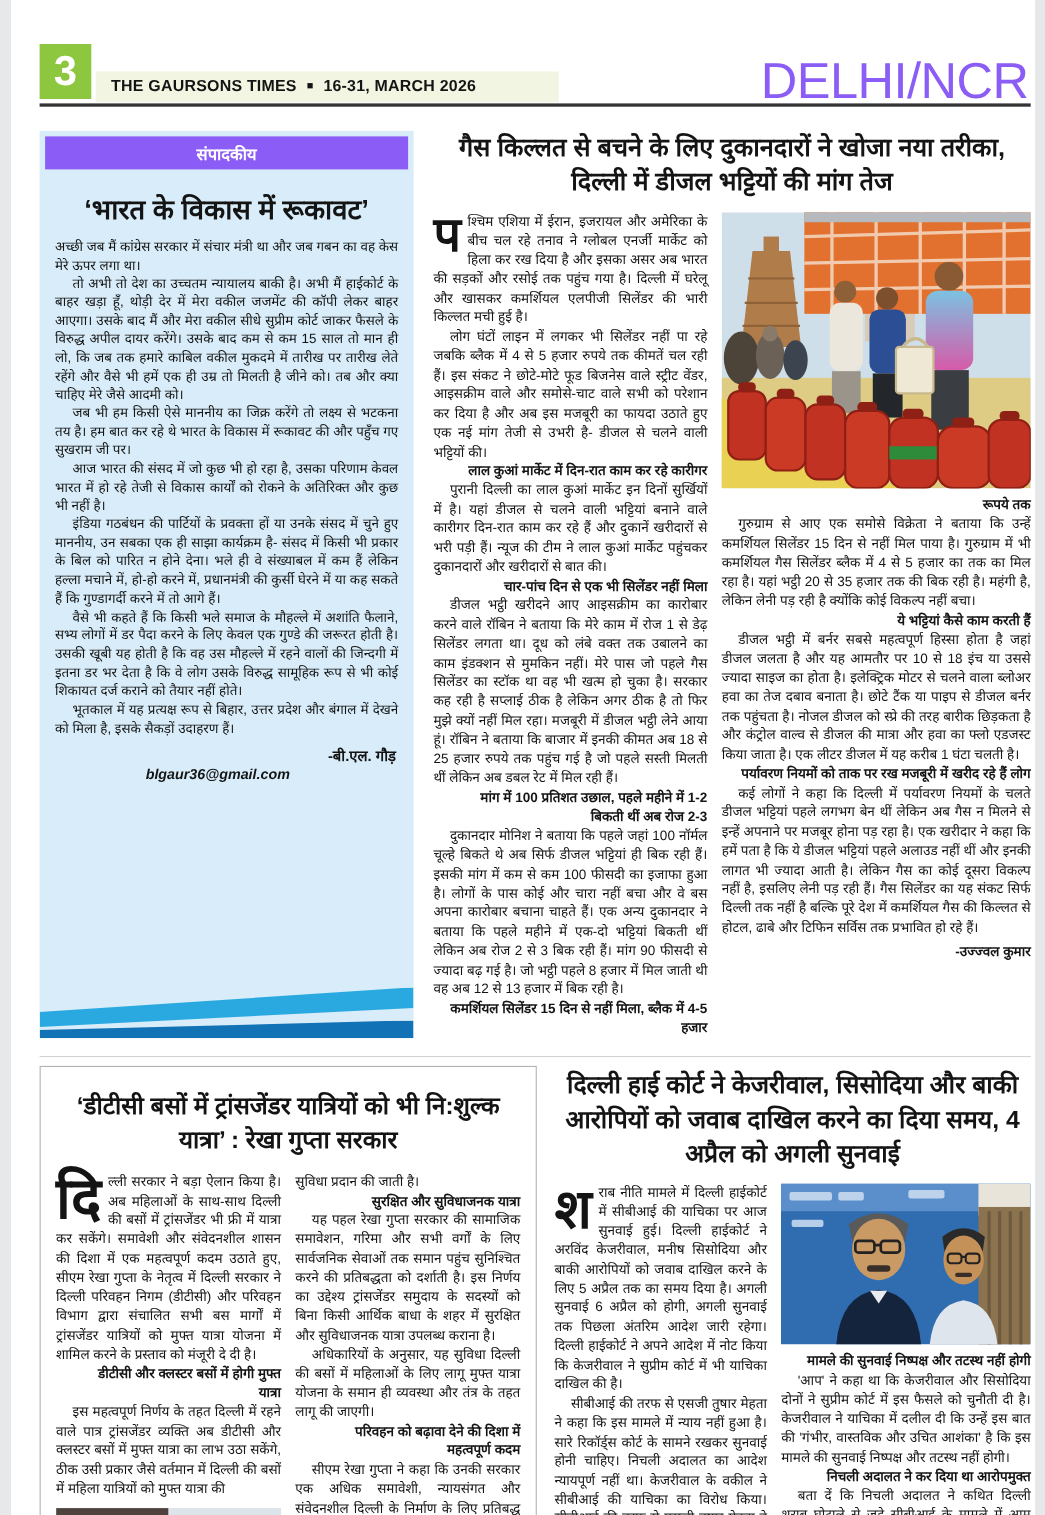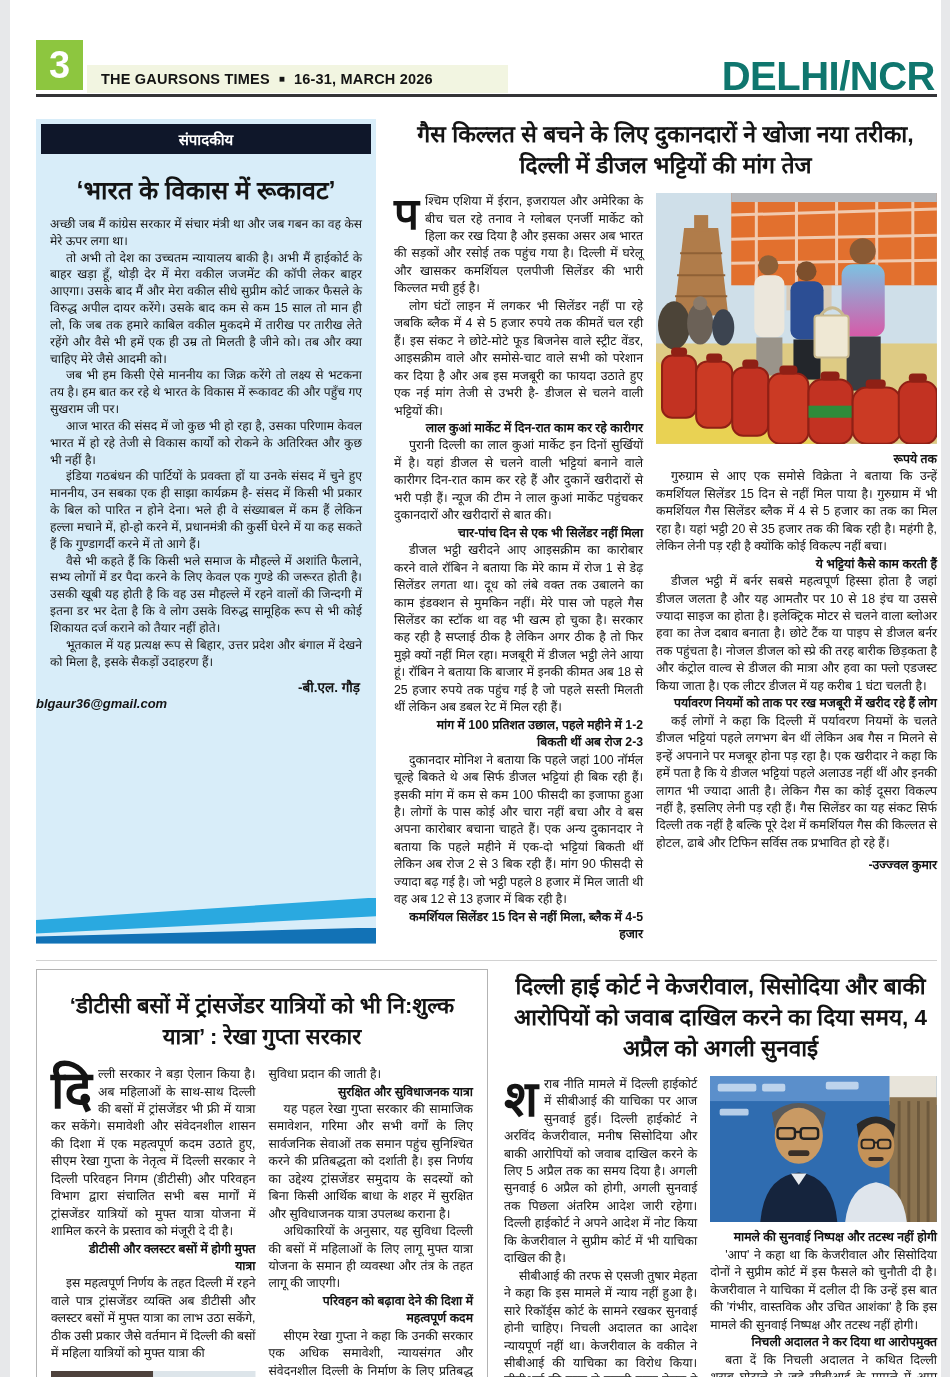--- a/index.html
+++ b/index.html
@@ -4,39 +4,39 @@
 <style>
   html,body{margin:0;padding:0;}
   body{background:#e7e8ea;font-family:"Liberation Sans","DejaVu Sans",sans-serif;color:#141414;}
   .page{width:950px;min-height:1377px;background:#fff;border-left:10px solid #e7e8ea;border-right:9px solid #e7e8ea;box-sizing:border-box;margin:0 auto;}
   .inner{padding:42px 4px 18px 26px;}
   
   .masthead-row{position:relative;height:52px;border-bottom:3px solid #343437;}
   .pageno{position:absolute;left:0;top:-2px;width:47px;height:50px;background:#8dc63f;color:#fff;font-weight:bold;font-size:38px;display:flex;align-items:center;justify-content:center;}
   .strip{position:absolute;left:51px;top:23px;height:28px;background:#f2f5e1;width:421px;display:flex;align-items:center;gap:9px;padding-left:14px;box-sizing:border-box;font-weight:bold;font-size:14.5px;letter-spacing:.2px;}
   .strip .sq{font-size:10px;line-height:1;}
-  .section-name{position:absolute;right:2px;bottom:0px;font-size:40px;font-weight:700;color:#0f766e;letter-spacing:-.5px;line-height:.9;}
+  .section-name{position:absolute;right:2px;bottom:0px;font-size:46px;font-weight:400;color:#8b5cf6;letter-spacing:-.5px;line-height:.9;}
   
   .col{font-size:12.3px;line-height:1.42;text-align:justify;}
   p.art{margin:0;text-indent:15px;}
   p.lead{text-indent:0;}
   .sub{font-weight:bold;text-indent:15px;margin:0;text-align:right;}
   .drop{float:left;font-weight:bold;font-size:44px;line-height:.82;margin:3px 6px 0 0;}
   .byl{font-weight:bold;text-align:right;margin:5px 0 0;}
   svg.photo{display:block;width:100%;height:auto;}
   
   .top-row{display:flex;gap:18px;margin-top:22px;}
   .editorial{width:340px;flex:0 0 340px;background:#d8edf9;position:relative;padding-bottom:58px;box-sizing:border-box;}
-  .kicker{background:#0f172a;color:#fff;text-align:center;font-weight:bold;font-size:15px;padding:5px 0;margin:5px 5px 0;}
+  .kicker{background:#8b5cf6;color:#fff;text-align:center;font-weight:bold;font-size:15px;padding:5px 0;margin:5px 5px 0;}
   .ed-title{text-align:center;font-weight:bold;font-size:25px;margin:18px 10px 10px;}
   .ed-body{padding:0 14px;font-size:12.2px;line-height:1.38;text-align:justify;}
   .ed-body p{margin:0;text-indent:16px;}
   .ed-body p:first-child{text-indent:0;}
   .ed-byline{text-align:right;font-weight:bold;padding-right:16px;margin-top:8px;font-size:13.5px;}
-  .ed-email{text-align:left;font-weight:bold;font-style:italic;padding-right:16px;font-size:13px;}
+  .ed-email{text-align:center;font-weight:bold;font-style:italic;padding-right:16px;font-size:13px;}
   .swoosh1{position:absolute;left:0;right:0;bottom:10px;height:36px;background:#2aa9e0;clip-path:polygon(0 62%,100% 0,100% 52%,0 100%);}
   .swoosh2{position:absolute;left:0;right:0;bottom:0;height:16px;background:#1272b6;clip-path:polygon(0 55%,100% 0,100% 100%,0 100%);}
   .gas{flex:1;}
   .gas-headline{font-size:23px;font-weight:bold;text-align:center;line-height:1.35;margin:0 4px 12px;}
   .gas-cols{display:flex;gap:13px;}
   .gas-c1{width:47%;}
   .gas-c2{width:53%;}
   .gas-c2 svg{margin-bottom:7px;}
   
   .bottom-row{display:flex;gap:16px;margin-top:16px;border-top:1px solid #d2d2d2;padding-top:8px;}

